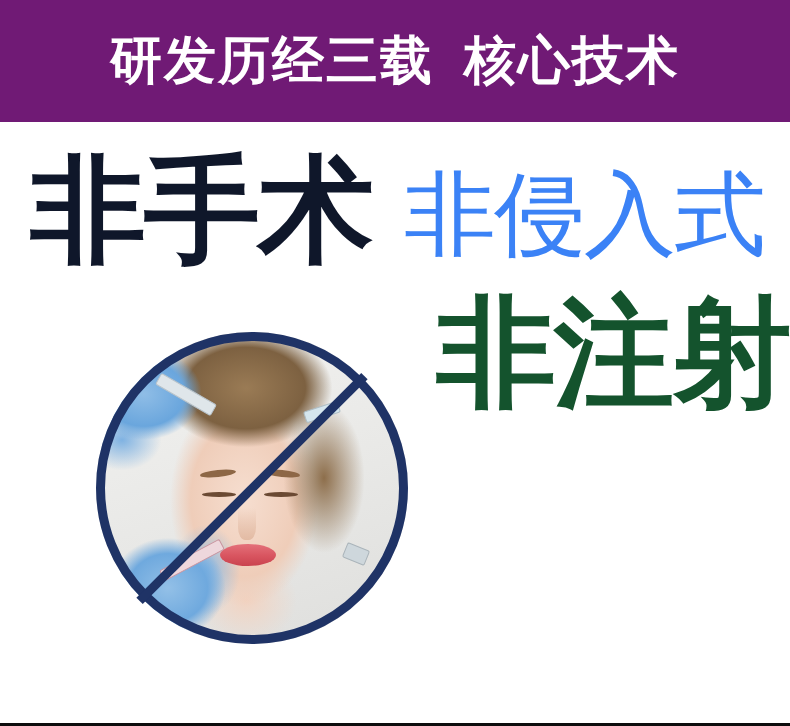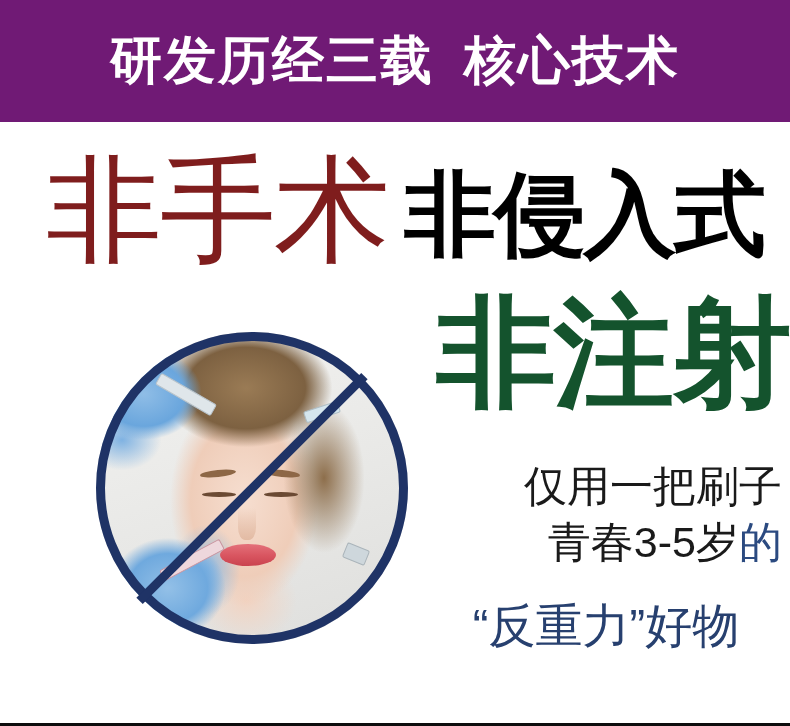--- a/index.html
+++ b/index.html
@@ -45,34 +45,33 @@
     white-space: pre;
   }
 
   
   .headline-1 {
     position: absolute;
     left: 30px;
     top: 152px;
     font-size: 116px;
     line-height: 1;
-    font-weight: normal;
-    color: #7f1d1d;
+    font-weight: bold;
+    color: #0f172a;
     letter-spacing: -2px;
     white-space: nowrap;
-    margin-left: 16px;
   }
   .headline-2 {
     position: absolute;
     left: 404px;
     top: 168px;
     font-size: 92px;
     line-height: 1;
-    font-weight: bold;
-    color: #000000;
+    font-weight: normal;
+    color: #3b82f6;
     letter-spacing: -2px;
     white-space: nowrap;
   }
   .headline-3 {
     position: absolute;
     left: 436px;
     top: 292px;
     font-size: 120px;
     line-height: 1;
     font-weight: bold;
@@ -269,20 +268,15 @@
       <div class="syr syr-2"></div>
       <div class="syr syr-3"></div>
       <div class="syr-3b"></div>
       <div class="syr-4"></div>
       <div class="syr syr-4b"></div>
     </div>
     <div class="ban-ring"></div>
     <div class="ban-slash"></div>
   </div>
 
-  <div class="subcopy">
-    <div class="sub-line">仅用一把刷子</div>
-    <div class="sub-line"><span>青春3-5岁</span><span class="accent">的</span></div>
-    <div class="sub-quote">“反重力”好物</div>
-  </div>
 
   <div class="bottom-rule"></div>
 </div>
 
 </body></html>

